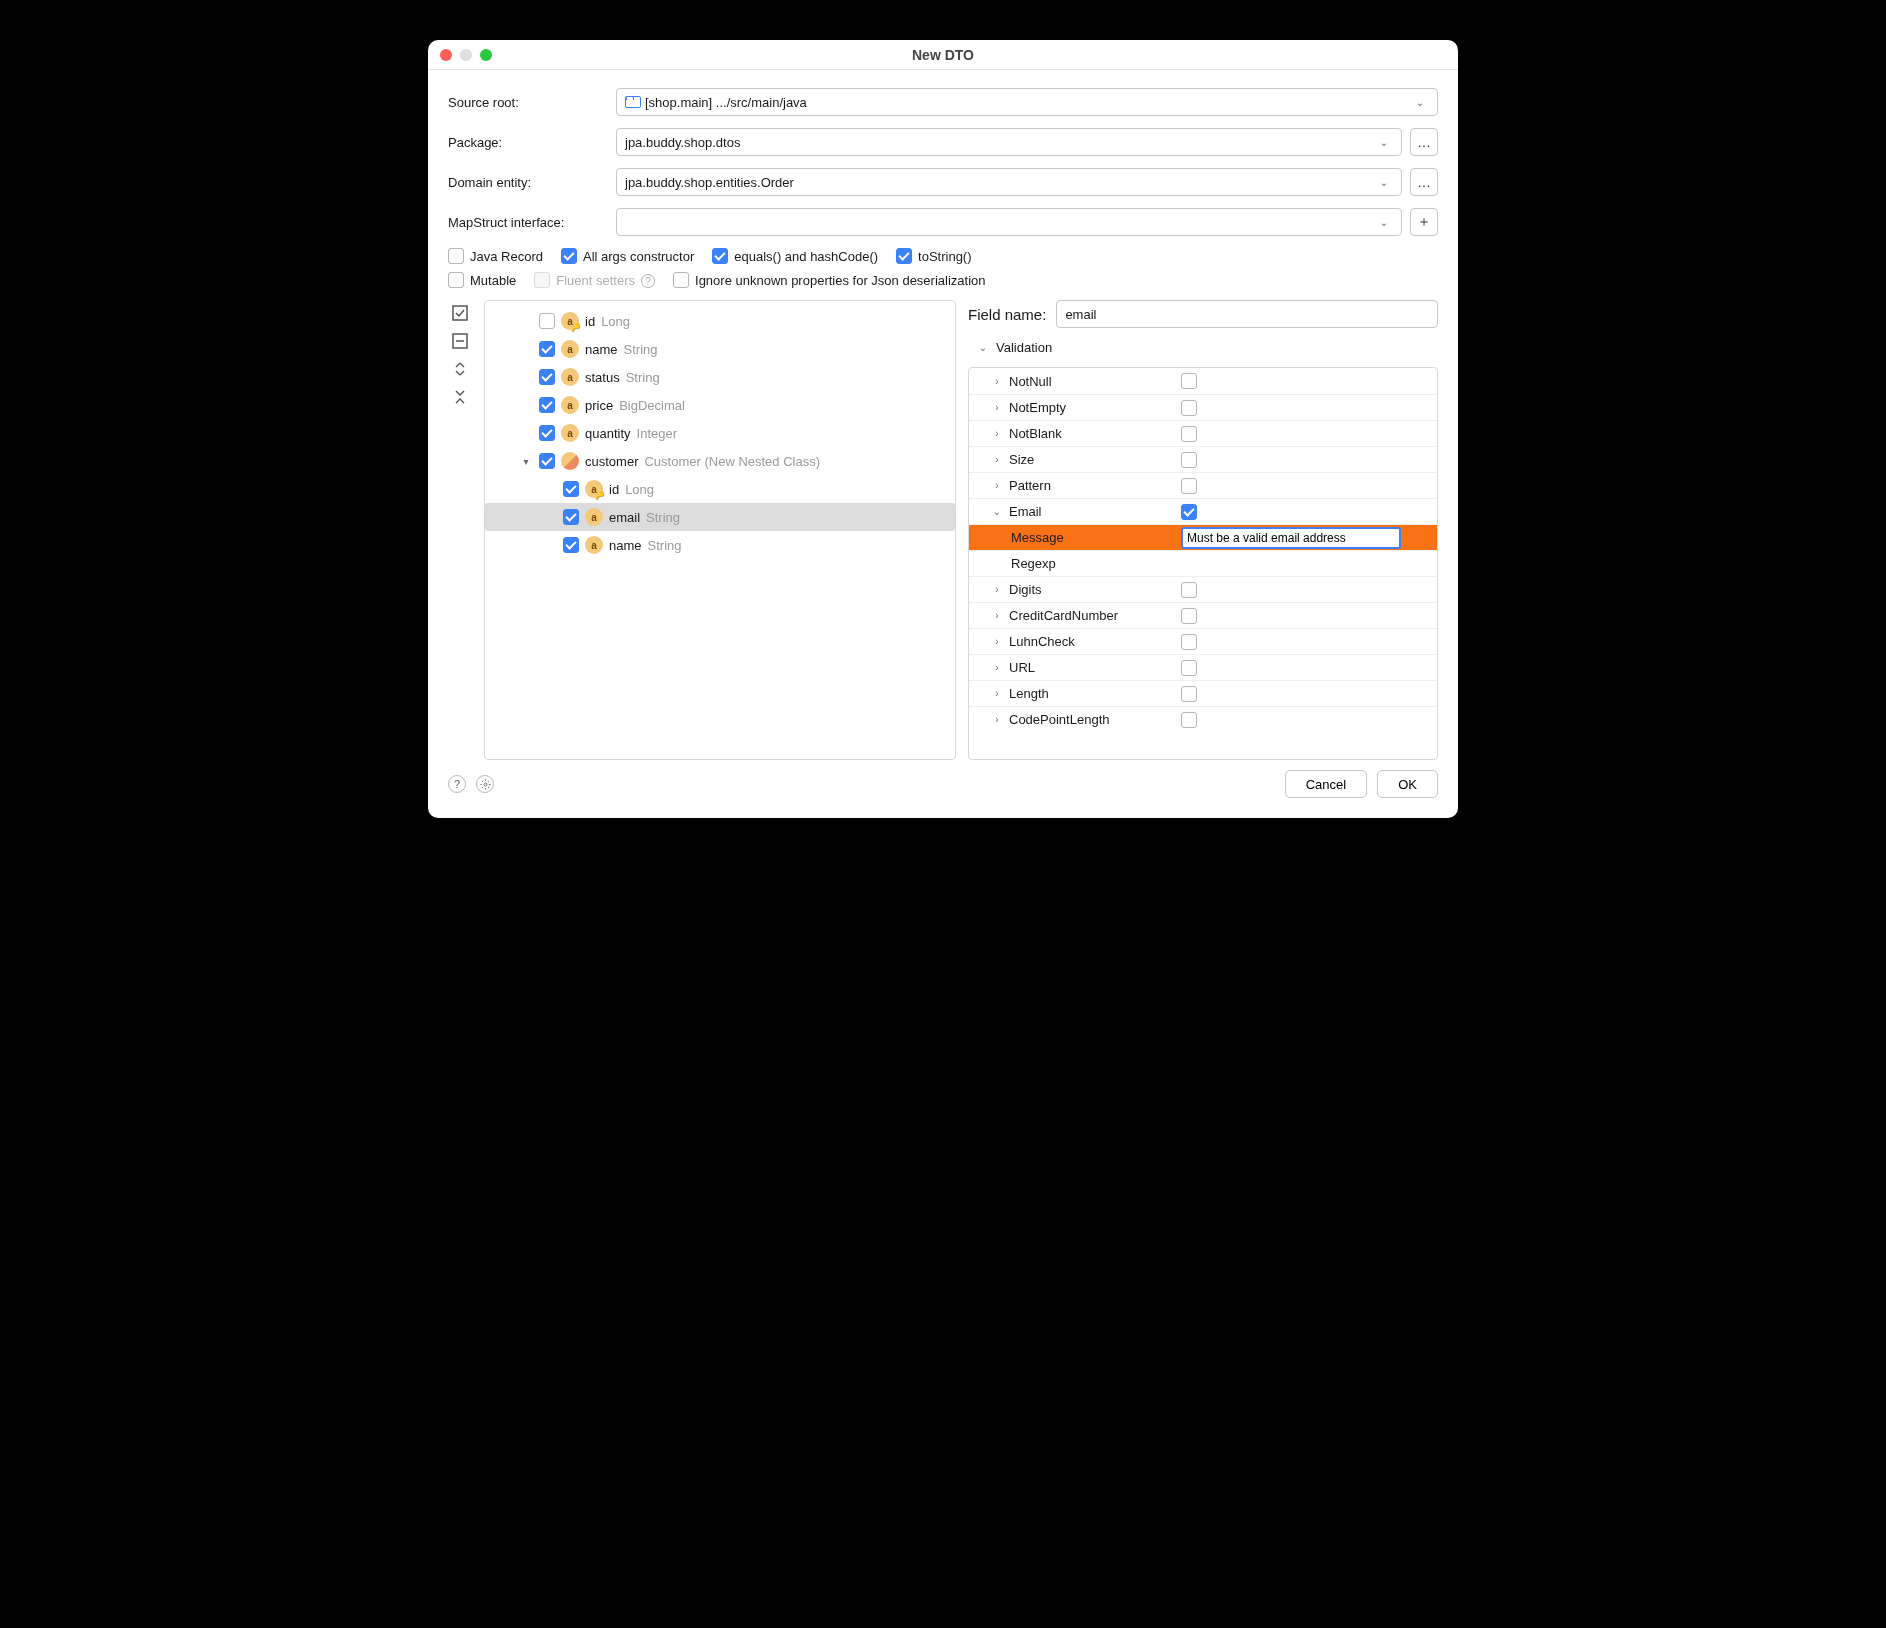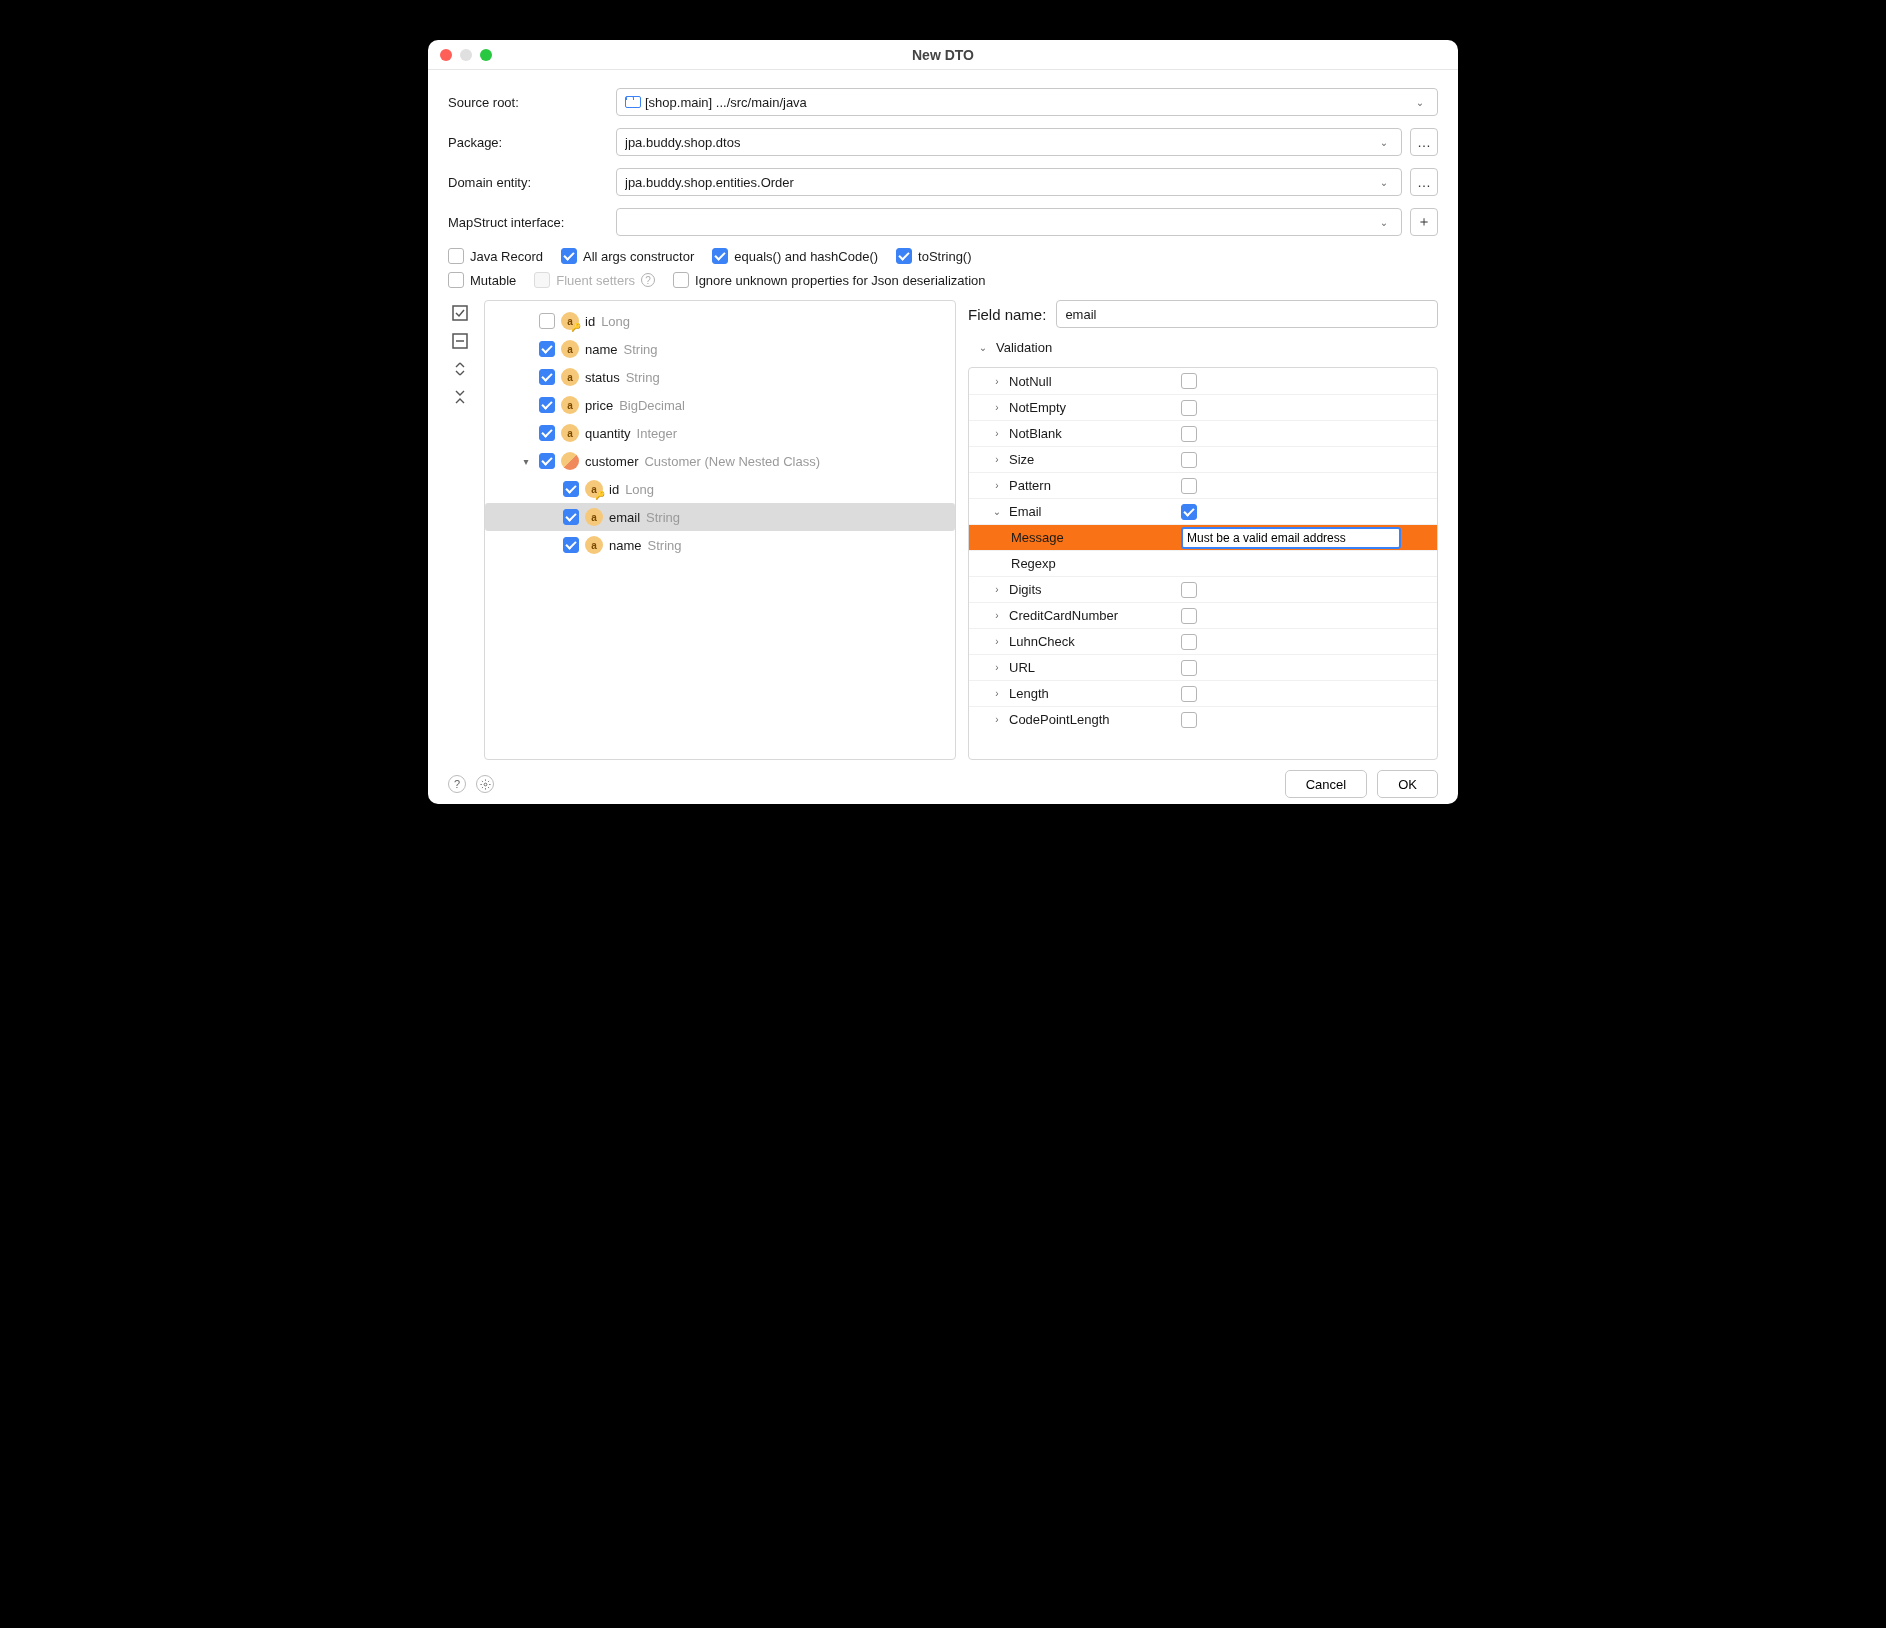--- a/index.html
+++ b/index.html
@@ -36,21 +36,21 @@
   .dot.yellow { background: #e0e0e0; }
   .dot.green { background: #28c840; }
   .title {
     flex:1;
     text-align: center;
     font-size: 14px;
     font-weight: 600;
     color: #444;
   }
   .content {
-    padding: 18px 20px 6px 20px;
+    padding: 18px 20px 20px 20px;
   }
   .form-row {
     display: flex;
     align-items: center;
     margin-bottom: 12px;
     gap: 8px;
   }
   .form-label {
     width: 160px;
     font-size: 13px;
@@ -98,21 +98,21 @@
   }
   .checkrow {
     display: flex;
     gap: 18px;
     margin: 8px 0 6px 0;
     align-items: center;
     flex-wrap: wrap;
   }
   .check {
     display: flex;
-    align-items: center;
+    align-items: flex-end;
     gap: 6px;
     font-size: 13px;
     color: #1a1a1a;
   }
   .check.disabled { color: #b0b0b0; }
   .cbox {
     width: 16px;
     height: 16px;
     border: 1.5px solid #b5b5b5;
     border-radius: 3px;

